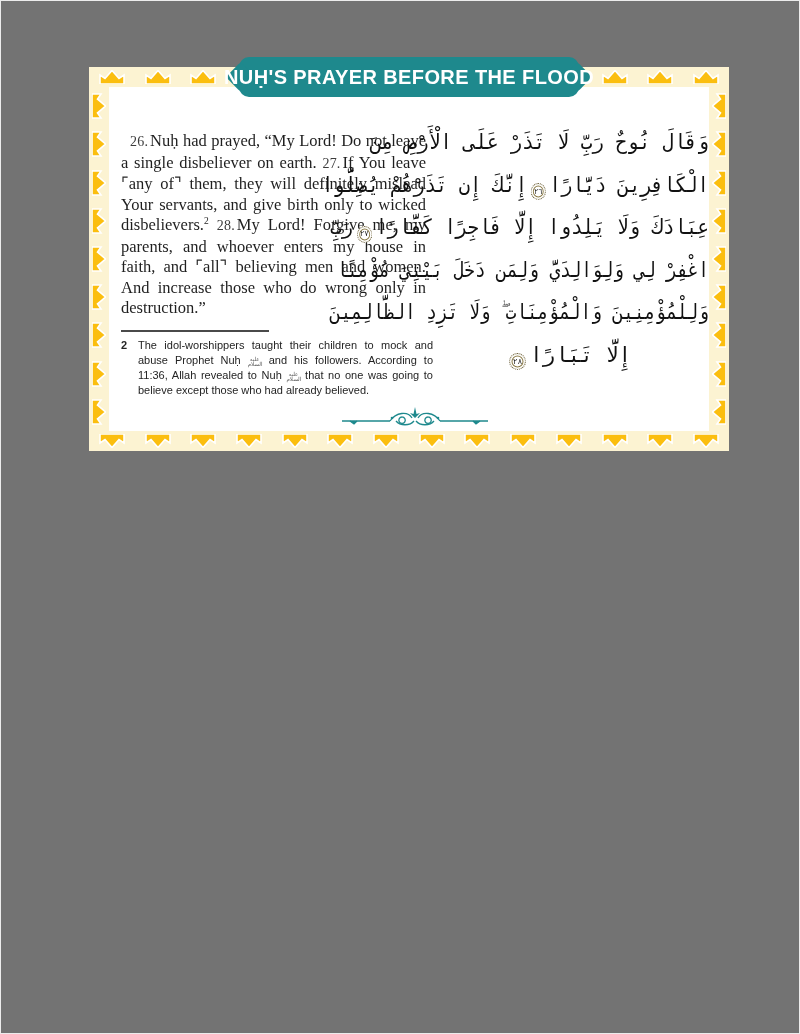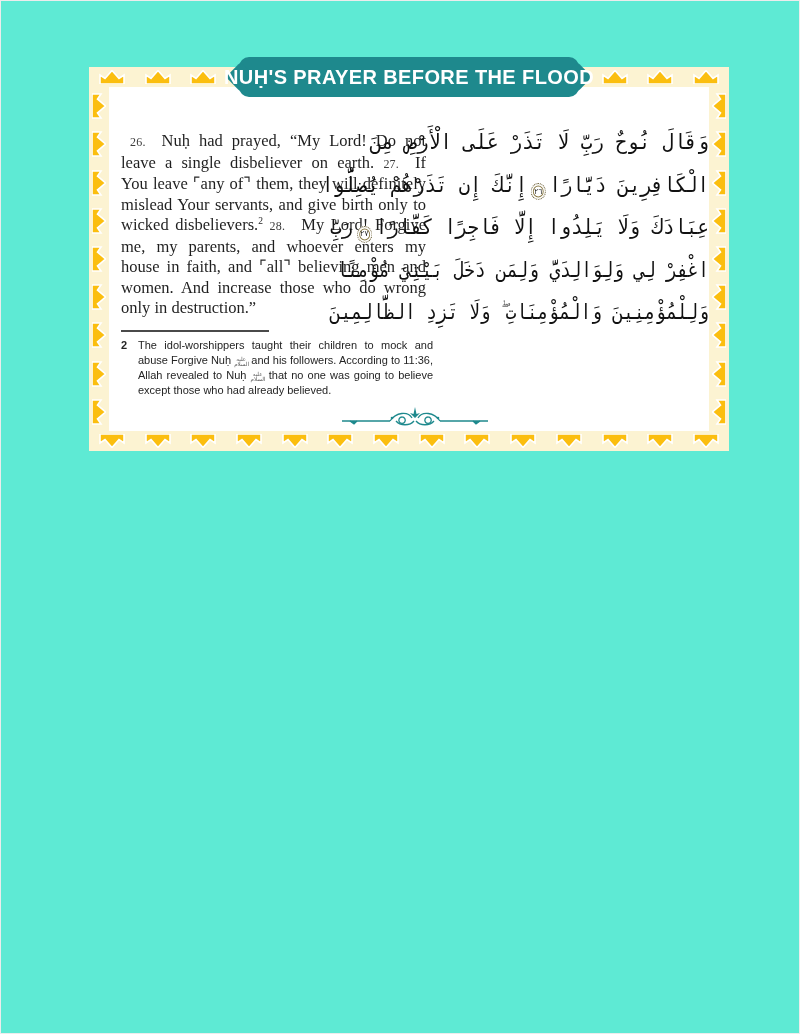--- a/index.html
+++ b/index.html
@@ -2,21 +2,21 @@
 <html style="--teal: #1E898D; --gold: #FBBE0F; --pale: #FCF3D2; --ink: #1F1F1F;"><head>
 <meta charset="utf-8">
 <style>
   :root{
     --teal:#1E898D; --gold:#FBBE0F; --pale:#FCF3D2; --ink:#1F1F1F;
   }
   *{margin:0;padding:0;box-sizing:border-box;}
   html,body{background:#fff;}
   body{font-family:"Liberation Sans",sans-serif;}
   .page{
-    position:relative;width:800px;height:1034px;background:#5eead4;
+    position:relative;width:800px;height:1034px;background:#737373;
     border:1px solid #ececec;overflow:hidden;
   }
   
   .frame{position:absolute;left:88px;top:66px;width:640px;height:384px;}
   .band{position:absolute;background:var(--pale);display:flex;justify-content:space-around;align-items:center;overflow:hidden;}
   .band-top{left:0;top:0;right:0;height:20px;}
   .band-bottom{left:0;bottom:0;right:0;height:20px;}
   .band-left{left:0;top:20px;bottom:20px;width:20px;flex-direction:column;}
   .band-right{right:0;top:20px;bottom:20px;width:20px;flex-direction:column;}
   .crown{display:block;line-height:0;}
@@ -44,21 +44,21 @@
     position:absolute;left:20px;top:20px;right:20px;bottom:20px;background:#fff;
     padding:0 0 0 12px;display:flex;flex-direction:column;
   }
   .columns{display:flex;flex:1;}
   .translation-column{width:305px;margin-top:44px;}
   .translation-paragraph{
     font-family:"Liberation Serif","DejaVu Serif",serif;
     font-size:16.5px;line-height:20.5px;color:var(--ink);
     text-align:justify;text-indent:9px;
   }
-  .verse-num{font-size:12px;color:#3c3c3c;letter-spacing:.2px;padding-right:16px;}
+  .verse-num{font-size:14px;color:#3c3c3c;letter-spacing:.2px;padding-right:2px;}
   .fn-ref{font-size:9.5px;vertical-align:super;line-height:0;}
   .footnote-divider{width:148px;height:2px;background:#4a4a4a;margin-top:11px;}
   .footnote{
     position:relative;margin-top:6px;width:312px;padding-left:17px;
     font-size:11px;line-height:15px;color:#242424;text-align:justify;
   }
   .fn-marker{position:absolute;left:0;top:0;font-weight:700;}
   .honorific{
     display:inline-block;width:14px;font-size:5.5px;line-height:5px;color:#555;
     text-align:center;vertical-align:-2px;white-space:normal;
@@ -237,29 +237,30 @@
       <span class="banner-title">NUḤ'S PRAYER BEFORE THE FLOOD</span>
     </div>
 
     <div class="content">
       <div class="columns">
         <div class="translation-column">
           <p class="translation-paragraph" id="translation"><span class="verse-num">26.</span><span>Nuḥ had prayed, “My Lord! Do not leave a single disbeliever on earth. </span><span class="verse-num">27.</span><span>If You leave ⌜any of⌝ them, they will definitely mislead Your servants, and give birth only to wicked disbelievers.</span><sup class="fn-ref">2</sup><span> </span><span class="verse-num">28.</span><span>My Lord! Forgive me, my parents, and whoever enters my house in faith, and ⌜all⌝ believing men and women. And increase those who do wrong only in destruction.”</span></p>
           <div class="footnote-divider"></div>
           <div class="footnote">
             <span class="fn-marker">2</span>
-            <span id="footnote-body"><span>The idol-worshippers taught their children to mock and abuse Forgive Nuḥ </span><span class="honorific">عليه السلام</span><span> and his followers. According to 11:36, Allah revealed to Nuḥ </span><span class="honorific">عليه السلام</span><span> that no one was going to believe except those who had already believed.</span></span>
+            <span id="footnote-body"><span>The idol-worshippers taught their children to mock and abuse Prophet Nuḥ </span><span class="honorific">عليه السلام</span><span> and his followers. According to 11:36, Allah revealed to Nuḥ </span><span class="honorific">عليه السلام</span><span> that no one was going to believe except those who had already believed.</span></span>
           </div>
         </div>
         <div class="arabic-column" id="arabic">
             <div class="ar-line" style="transform: scaleX(0.92459);"><span>وَقَالَ نُوحٌ رَبِّ لَا تَذَرْ عَلَى الْأَرْضِ مِنَ</span></div>
             <div class="ar-line" style="transform: scaleX(0.900958);"><span>الْكَافِرِينَ دَيَّارًا</span><span class="ayah">٢٦</span><span>إِنَّكَ إِن تَذَرْهُمْ يُضِلُّوا</span></div>
             <div class="ar-line" style="transform: scaleX(0.909677);"><span>عِبَادَكَ وَلَا يَلِدُوا إِلَّا فَاجِرًا كَفَّارًا</span><span class="ayah">٢٧</span><span>رَبِّ</span></div>
             <div class="ar-line" style="transform: scaleX(0.841791);"><span>اغْفِرْ لِي وَلِوَالِدَيَّ وَلِمَن دَخَلَ بَيْتِيَ مُؤْمِنًا</span></div>
             <div class="ar-line" style="transform: scaleX(0.846847);"><span>وَلِلْمُؤْمِنِينَ وَالْمُؤْمِنَاتِ ۖ وَلَا تَزِدِ الظَّالِمِينَ</span></div>
+            <div class="ar-line center"><span>إِلَّا تَبَارًا</span><span class="ayah">٢٨</span></div>
           </div>
       </div>
       <div class="divider">
         <svg width="150" height="28" viewBox="0 0 150 28" fill="none">
           <g stroke="#1E898D" stroke-width="1.3" fill="none">
             <path d="M2,17 H50"></path>
               <path d="M100,17 H148"></path>
             <path d="M10,17 l4,3 l3,-3" fill="#1E898D"></path>
             <path d="M140,17 l-4,3 l-3,-3" fill="#1E898D"></path>
             <path d="M50,17 C56,8 68,7 72,14"></path>

